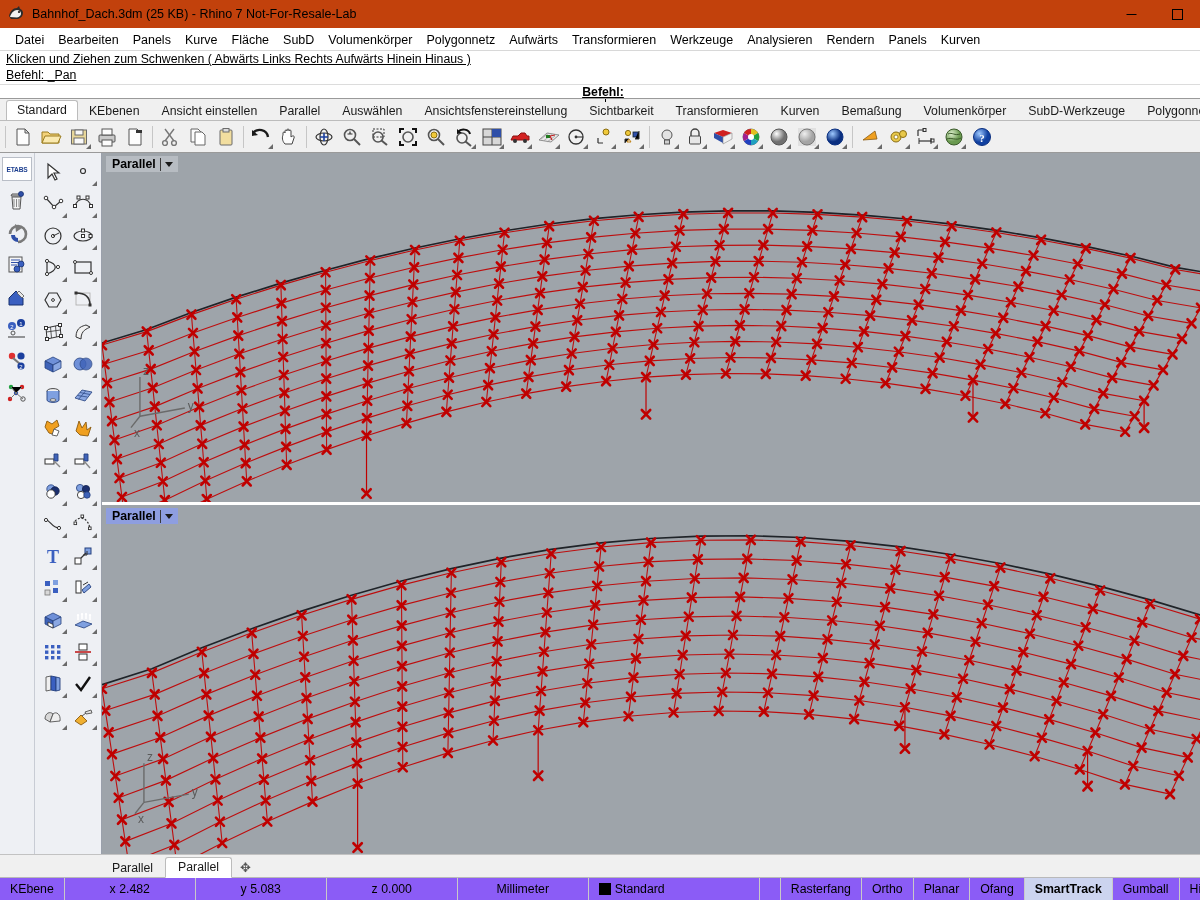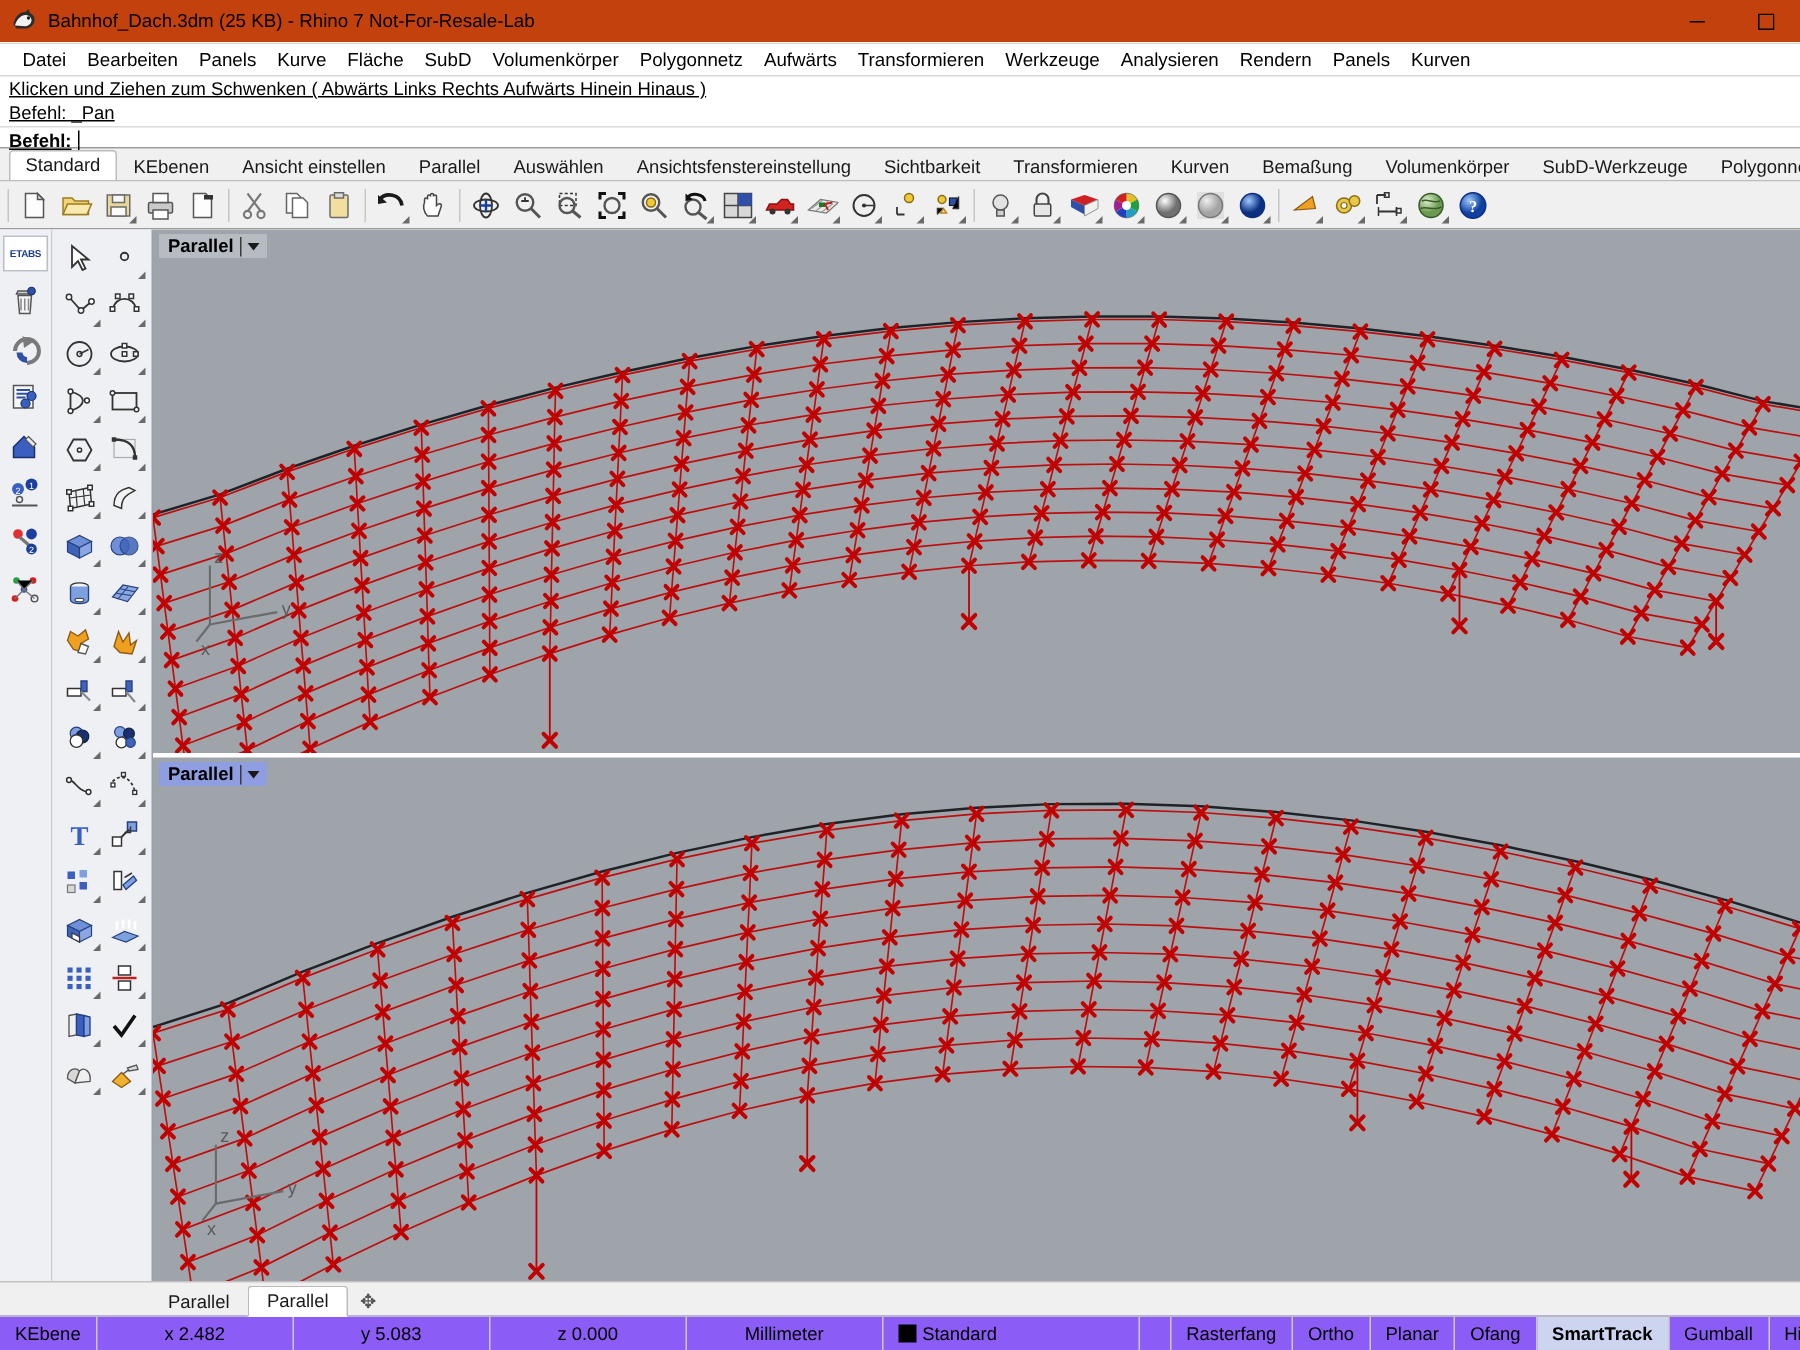--- a/index.html
+++ b/index.html
@@ -88,20 +88,21 @@
     line-height: 15px;
     white-space: nowrap;
   }
   .cmd-prompt-row {
     display: flex;
     align-items: center;
     border-top: 1px solid #dcdcdc;
     height: 17px;
     padding-left: 6px;
     margin-top: 1px;
+    flex-direction: column;
   }
   .cmd-prompt-label {
     font-size: 12.3px;
     font-weight: bold;
     color: #000;
   }
   .cmd-caret {
     width: 1px; height: 13px;
     background: #000;
     margin-left: 4px;

